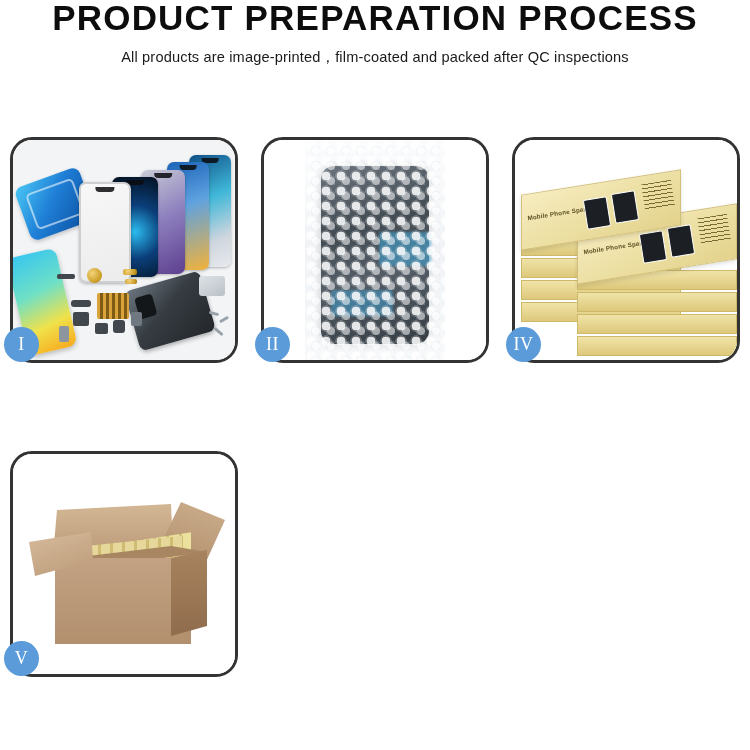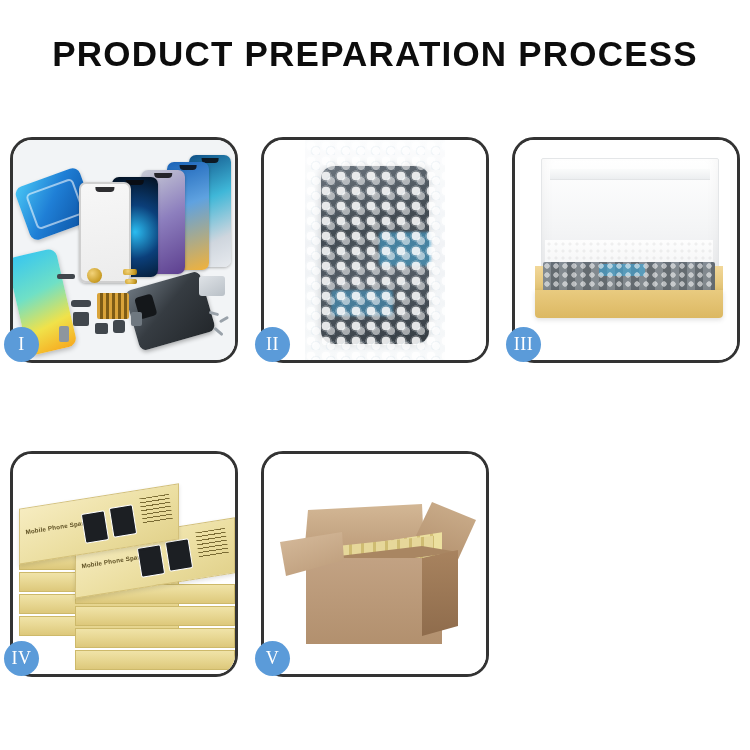--- a/index.html
+++ b/index.html
@@ -11,21 +11,21 @@
     width: 750px;
     height: 750px;
     overflow: hidden;
     font-family: "Liberation Sans", sans-serif;
     color: #111111;
   }
 
   .page { position: relative; width: 750px; height: 750px; }
 
   
-  .header { padding-top: 36px; text-align: center; }
+  .header { text-align: center; }
   .title {
     font-family: "Liberation Sans", sans-serif;
     font-size: 35px;
     font-weight: bold;
     letter-spacing: 1.2px;
     color: #0d0d0d;
     line-height: 1.05;
     white-space: nowrap;
   }
   .subtitle {
@@ -346,20 +346,21 @@
     transform: rotate(-1deg);
   }
 </style>
 </head>
 <body>
 
 <div class="page">
 
   <div class="header">
     <div class="title">PRODUCT PREPARATION PROCESS</div>
+    <div class="subtitle">All products are image-printed，film-coated and packed after QC inspections</div>
   </div>
 
   <div class="grid">
 
     <div class="panel">
       <div class="panel-inner p1">
         <div class="flexfilm"></div>
 
         <div class="phone-fan">
           <div class="fanphone fp5">
@@ -406,31 +407,20 @@
         <div class="bw-bg"></div>
         <div class="bw-phone"></div>
         <div class="bw-blue1"></div>
         <div class="bw-blue2"></div>
         <div class="bubbles"></div>
         <div class="bubbles2"></div>
       </div>
       <div class="badge">II</div>
     </div>
 
-    <div class="panel">
-      <div class="panel-inner p3">
-        <div class="b3-lid"></div>
-        <div class="b3-foam"></div>
-        <div class="b3-tray"></div>
-        <div class="b3-items"></div>
-        <div class="b3-bub"></div>
-        <div class="b3-tray-front"></div>
-      </div>
-      <div class="badge">III</div>
-    </div>
 
     <div class="panel">
       <div class="panel-inner p4">
         <div class="stack">
 
           <div class="kbox" style="left:2px;top:148px;width:158px;height:18px;"></div>
           <div class="kbox" style="left:2px;top:126px;width:158px;height:18px;"></div>
           <div class="kbox" style="left:2px;top:104px;width:158px;height:18px;"></div>
           <div class="kbox" style="left:2px;top:82px;width:158px;height:18px;"></div>
 

